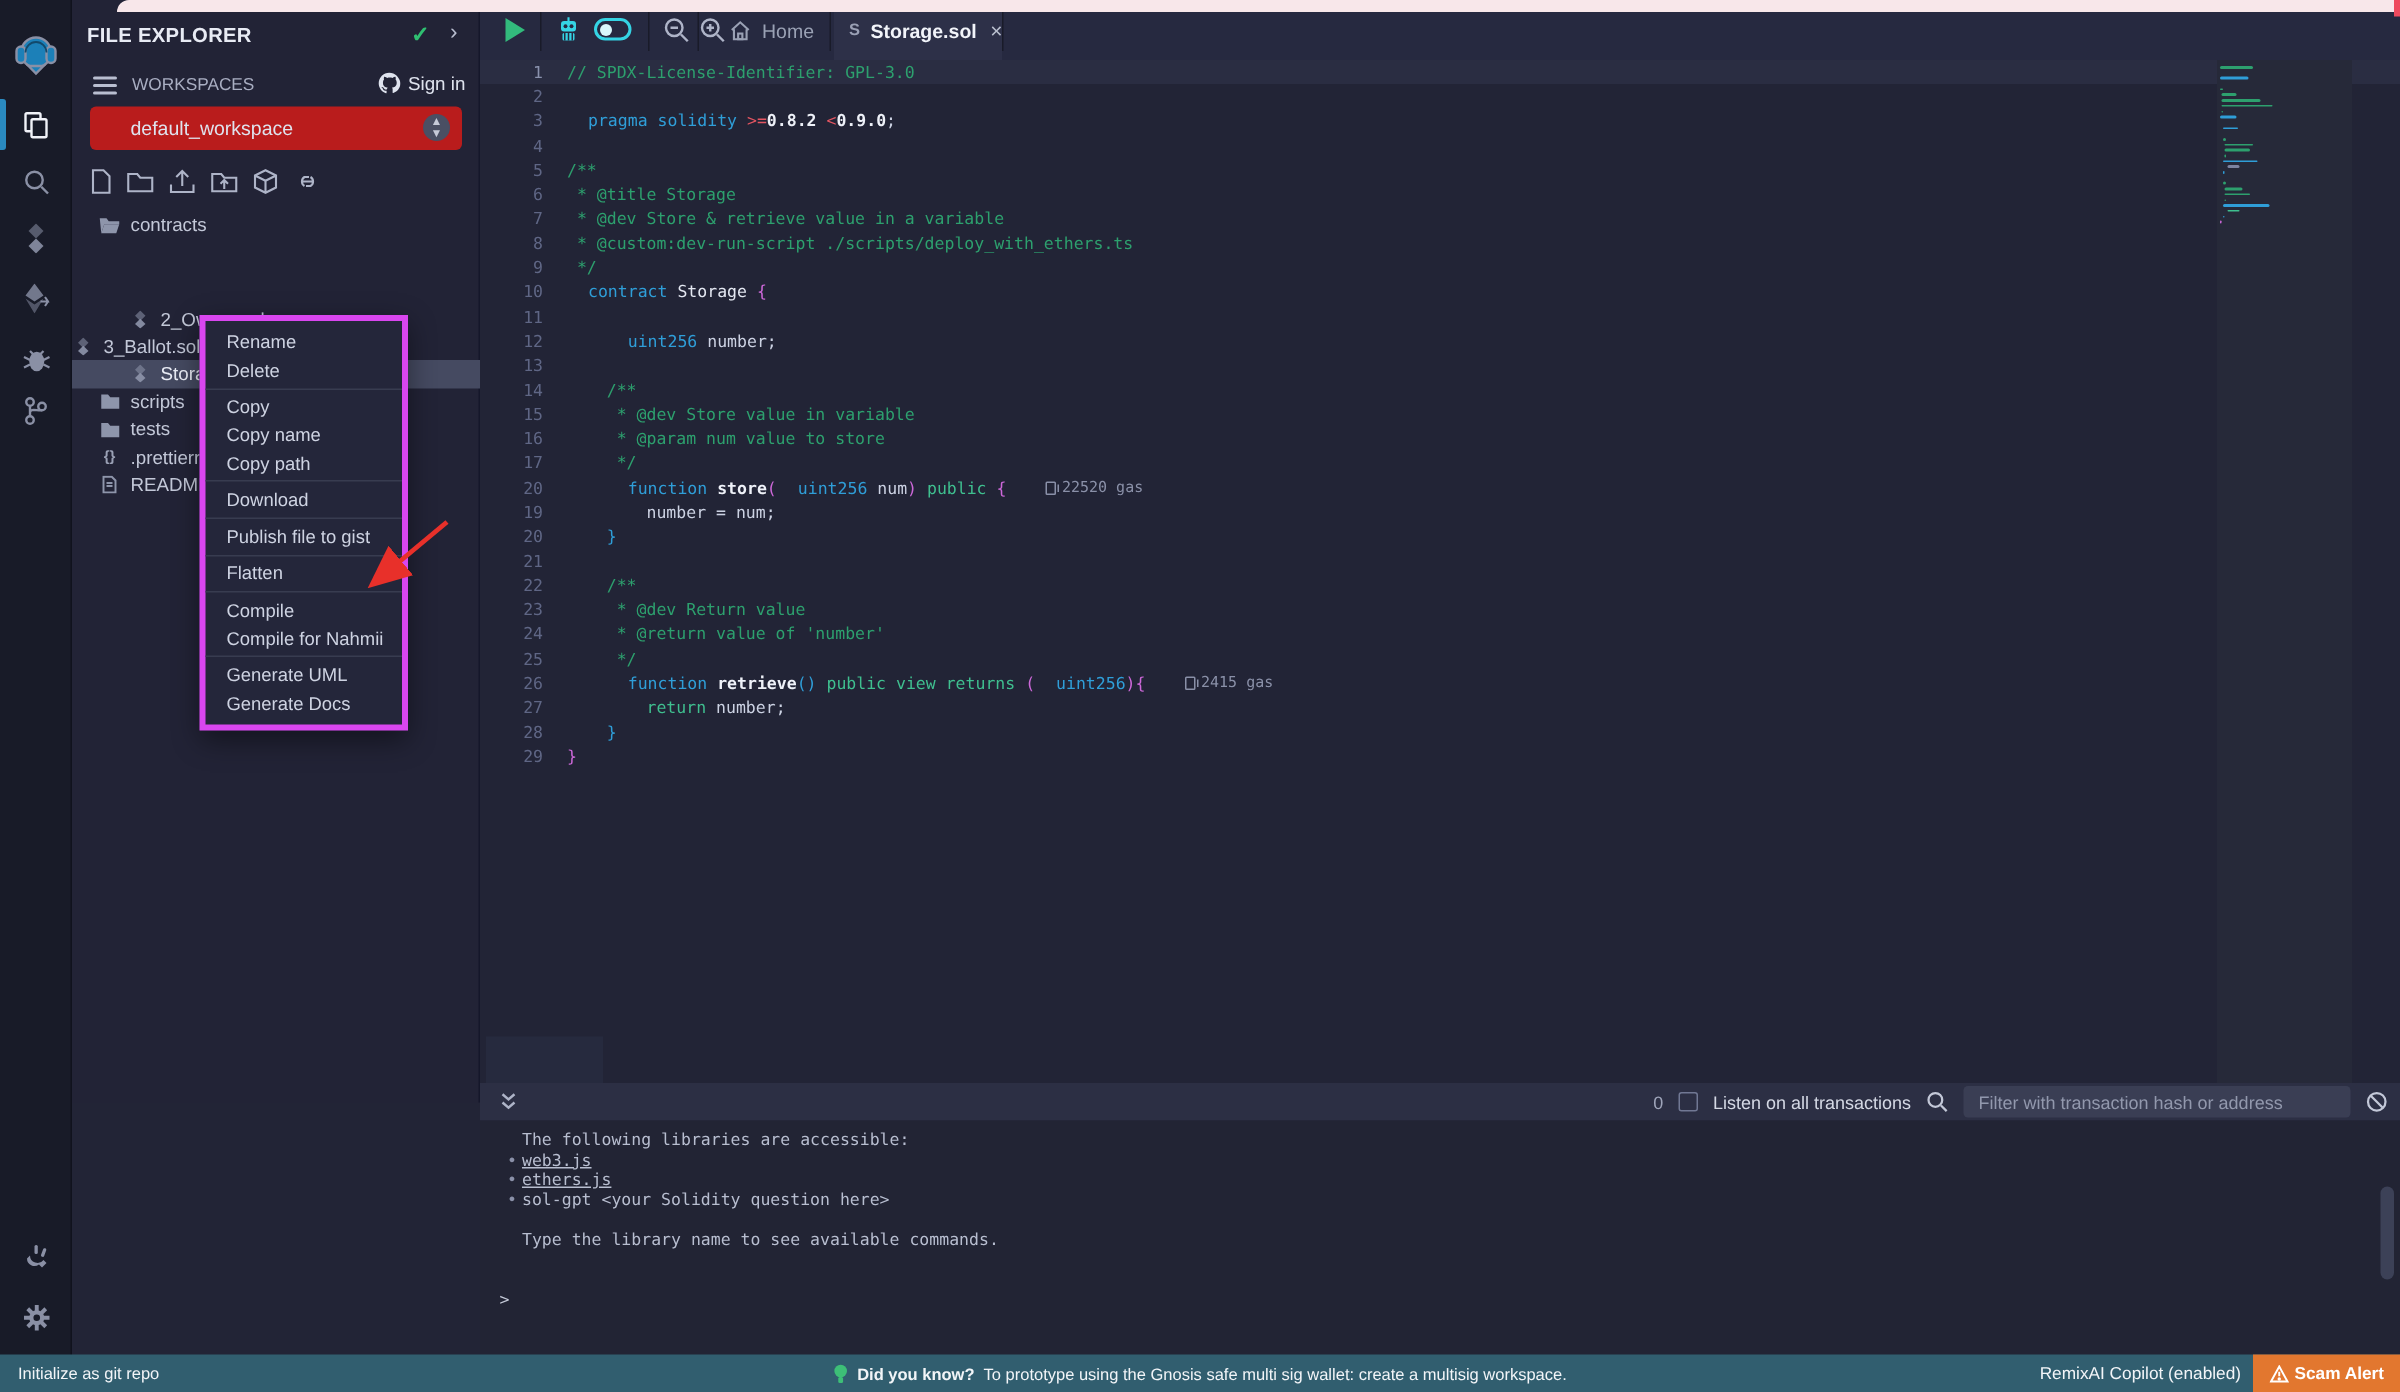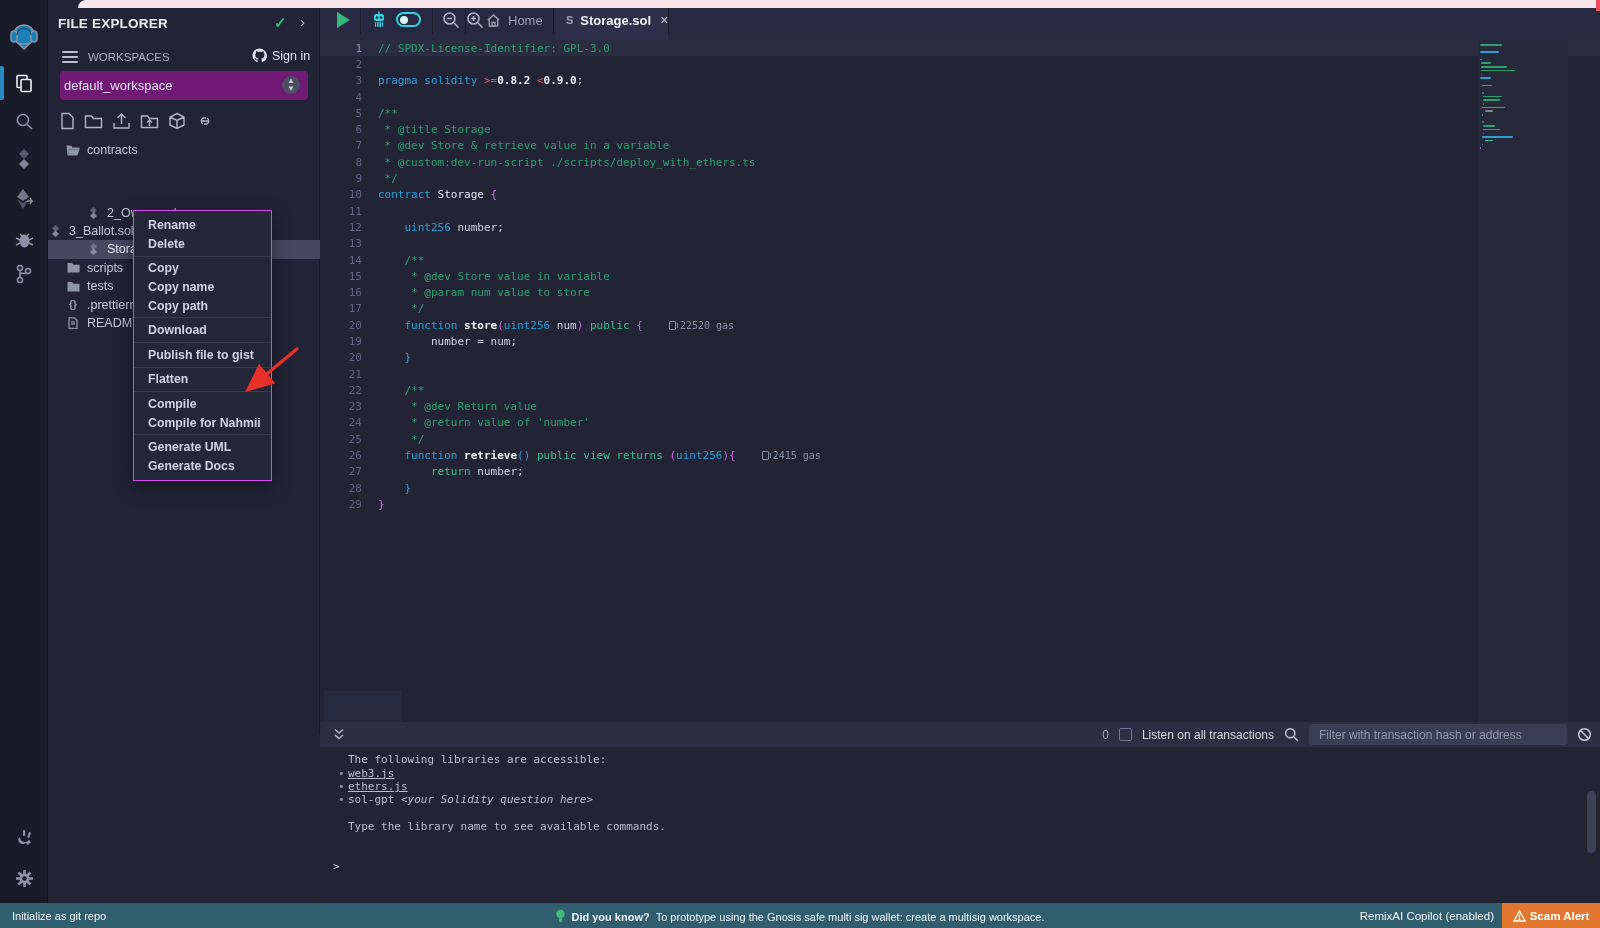--- a/index.html
+++ b/index.html
@@ -26,40 +26,40 @@
   
   #explorer { left:48px; top:0; width:272px; height:735px; background:#222336;
     border-right:1px solid #15172a; z-index:5; }
   #fe-title { left:10px; top:16px; font-size:13.5px; font-weight:bold; color:#e8ebf4; letter-spacing:.2px; }
   #fe-check { left:226px; top:14px; color:#2fbf71; font-size:15px; font-weight:bold; }
   #fe-chevron { left:252px; top:13px; color:#b9bed0; font-size:15px; }
   #ws-burger { left:14px; top:51px; width:16px; height:12px; }
   #ws-burger div { height:2px; background:#b9bed0; margin-bottom:3px; border-radius:1px; }
   #ws-label { left:40px; top:51px; font-size:11.5px; color:#a9aec2; }
   #signin { left:204px; top:48px; display:flex; align-items:center; gap:5px; color:#dfe3ee; font-size:12.5px; }
-  #ws-select { left:12px; top:71px; width:248px; height:29px; background:#701a75;
-    border-radius:4px; display:flex; align-items:center; padding:0 4px; }
+  #ws-select { left:12px; top:71px; width:248px; height:29px; background:#b91c1c;
+    border-radius:4px; display:flex; align-items:center; padding:0 27px; }
   #ws-select .name { color:#dfe3ee; font-size:13px; }
   #ws-caret { position:absolute; right:8px; top:5px; width:18px; height:18px; border-radius:50%;
     background:#4a4f63; color:#c6cad8; font-size:8px; line-height:8px; display:flex; flex-direction:column;
     align-items:center; justify-content:center; }
   #file-actions { left:12px; top:112px; display:flex; gap:9px; align-items:center; }
   #file-actions svg { stroke:#aeb4c8; fill:none; stroke-width:1.4; }
 
   #tree { left:0; top:141px; width:272px; }
   .tree-row { height:18.4px; display:flex; align-items:center; font-size:12.5px; color:#c3c8d8; cursor:pointer; }
   .tree-row.sel { background:#454a61; color:#e9ecf5; }
   .tree-ico { width:14px; margin-right:7px; display:flex; justify-content:center; color:#9aa0b5; flex:0 0 14px; }
   .tree-ico svg { fill:#8e95ab; stroke:none; }
   .tree-ico.stroke svg { fill:none; stroke:#8e95ab; stroke-width:1.3; }
   .tree-ico .braces { font-size:10px; color:#9aa0b5; font-weight:bold; }
 
   
   #ctx-menu { left:133px; top:210px; width:139px; background:#24263a;
-    border:1px solid #d946ef; box-shadow:0 6px 18px rgba(0,0,0,.45); z-index:40; padding:5px 0;font-weight:bold; }
+    border:4px solid #d946ef; box-shadow:0 6px 18px rgba(0,0,0,.45); z-index:40; padding:5px 0; }
   .ctx-item { height:18.6px; display:flex; align-items:center; padding-left:14px;
     font-size:12.3px; color:#ced3e2; cursor:pointer; }
   .ctx-sep { border-top:1px solid #383c50; margin:2.5px 0; }
 
   
   #arrow { left:0; top:0; width:1600px; height:928px; z-index:50; pointer-events:none; }
 
   
   #main { left:320px; top:0; width:1280px; height:705px; }
   #toolbar { position:absolute; left:0; top:0; width:1280px; height:40px; background:#262940; }
@@ -80,21 +80,21 @@
 
   
   #editor { position:absolute; left:0; top:40px; width:1280px; height:682px; background:#222436;
     font-family:"DejaVu Sans Mono", monospace; font-size:11px; overflow:hidden; }
   .code-line { position:relative; height:16.3px; display:flex; align-items:center; white-space:pre; }
   .code-line.cur { background:#2a2d42; }
   .gut { flex:0 0 58px; text-align:right; padding-right:16px; color:#5f6685; font-size:11px; }
   .cur .gut { color:#8a92ad; }
   .pl  { color:#ccd2e3; }
   .com { color:#2da06e; }
-  .kw  { color:#2f9ed8; }
+  .kw  { color:#2f9ed8;margin-left:14px; }
   .kw2 { color:#3fbf8f; }
   .fn  { color:#eef1f8; font-weight:bold; }
   .id  { color:#e4e8f2; }
   .num { color:#eef1f8; font-weight:bold; }
   .op  { color:#e35561; }
   .br1 { color:#cd68d9; }
   .br2 { color:#2f9ed8; }
   .gas { margin-left:26px; color:#8a90a8; font-size:10px; display:inline-flex; align-items:center; gap:4px; }
   .gas .pump { width:7px; height:9px; border:1px solid #8a90a8; border-radius:1px; position:relative; }
   .gas .pump:after { content:""; position:absolute; right:-3px; top:1px; width:2px; height:5px; border-right:1px solid #8a90a8; }
@@ -112,21 +112,21 @@
   #listen-box { width:13px; height:13px; border:1px solid #717894; border-radius:2px; }
   #listen-label { color:#d4d8e4; font-size:12px; }
   #filter-input { width:258px; height:21px; background:#3a3e54; border:none; border-radius:3px;
     color:#dfe3ee; font-size:12px; padding:0 10px; outline:none; }
   #filter-input::placeholder { color:#9298ad; }
   #terminal { position:absolute; left:0; top:747px; width:1280px; height:156px; background:#222434;
     font-family:"DejaVu Sans Mono", monospace; font-size:11px; color:#b8bed0; }
   .term-line { height:13.4px; display:flex; align-items:center; white-space:pre; padding-left:28px; }
   .term-line .bullet { width:10px; margin-left:-10px; color:#8a90a8; }
   .term-line a { color:#b8bed0; text-decoration:underline; }
-  .term-line .it { font-style:italic; }
+  .term-line .it { }
   #prompt { position:absolute; left:13px; top:113px; color:#c5cad8; }
   #term-scroll { position:absolute; right:4px; top:44px; width:9px; height:62px; background:#3c4157; border-radius:5px; }
 
   
   #status-bar { left:0; top:903px; width:1600px; height:25px; background:#315e6f; z-index:20;
     display:flex; align-items:center; color:#f2f5f8; font-size:11px; }
   #git-init { margin-left:12px; }
   #tip { position:absolute; left:50%; transform:translateX(-50%); display:flex; align-items:flex-end; gap:6px; white-space:nowrap; }
   #tip b { font-weight:bold; }
   #copilot-status { position:absolute; right:106px; font-size:11.5px; }

